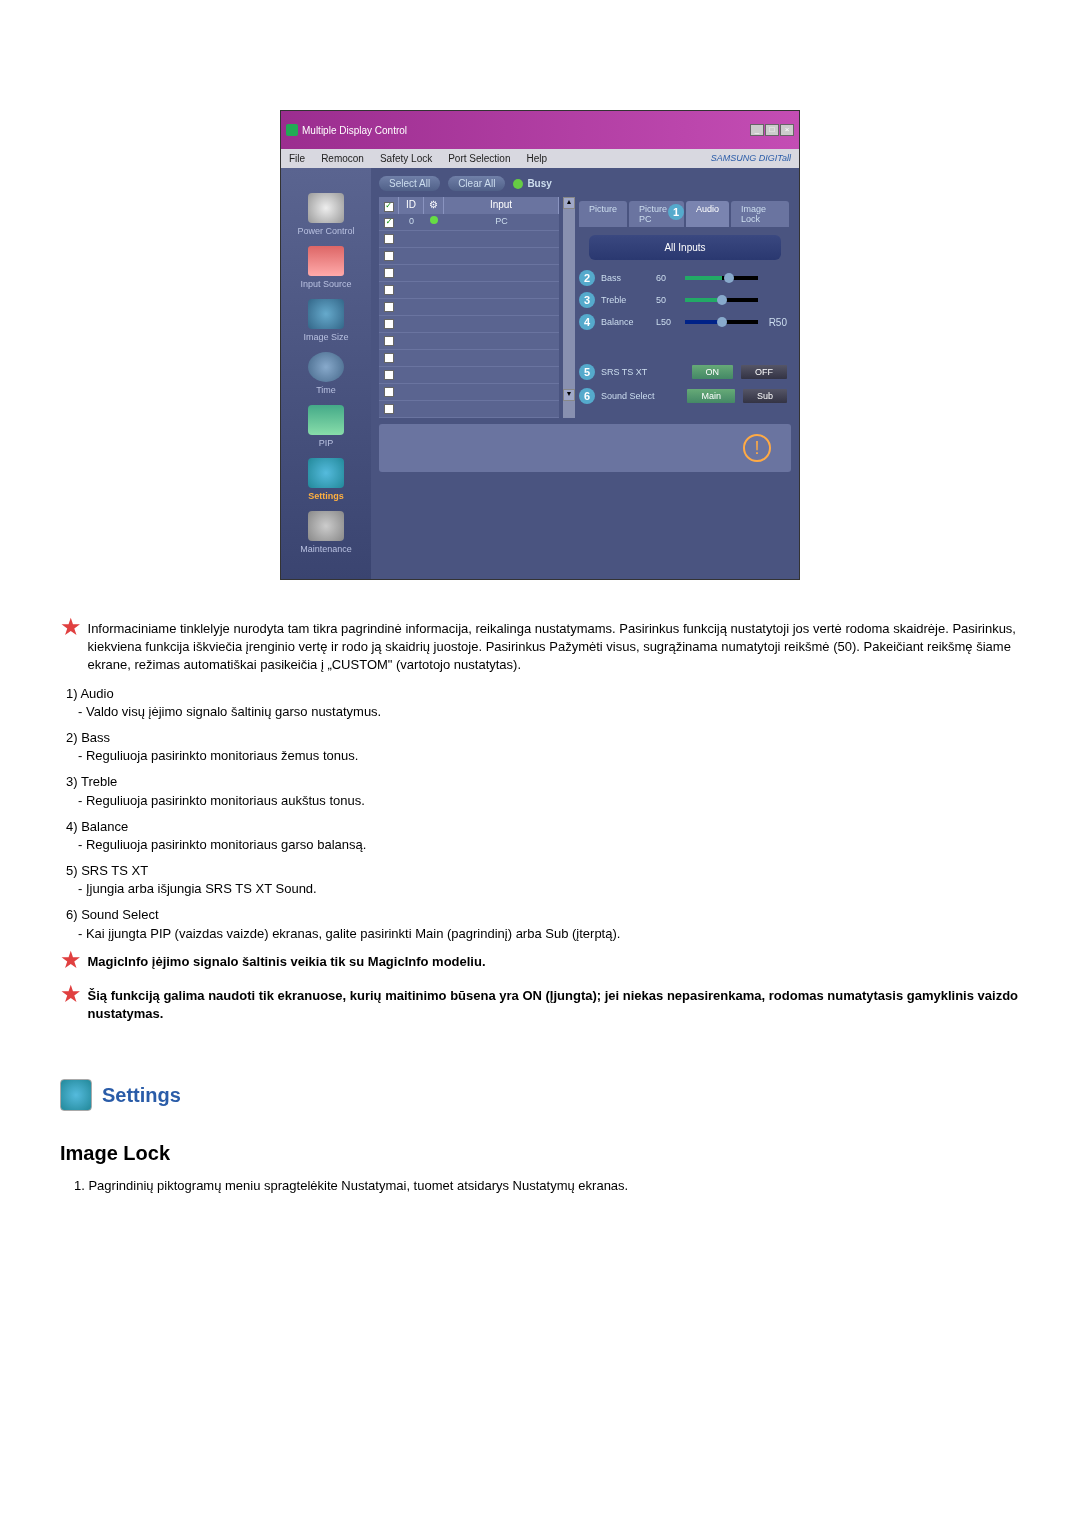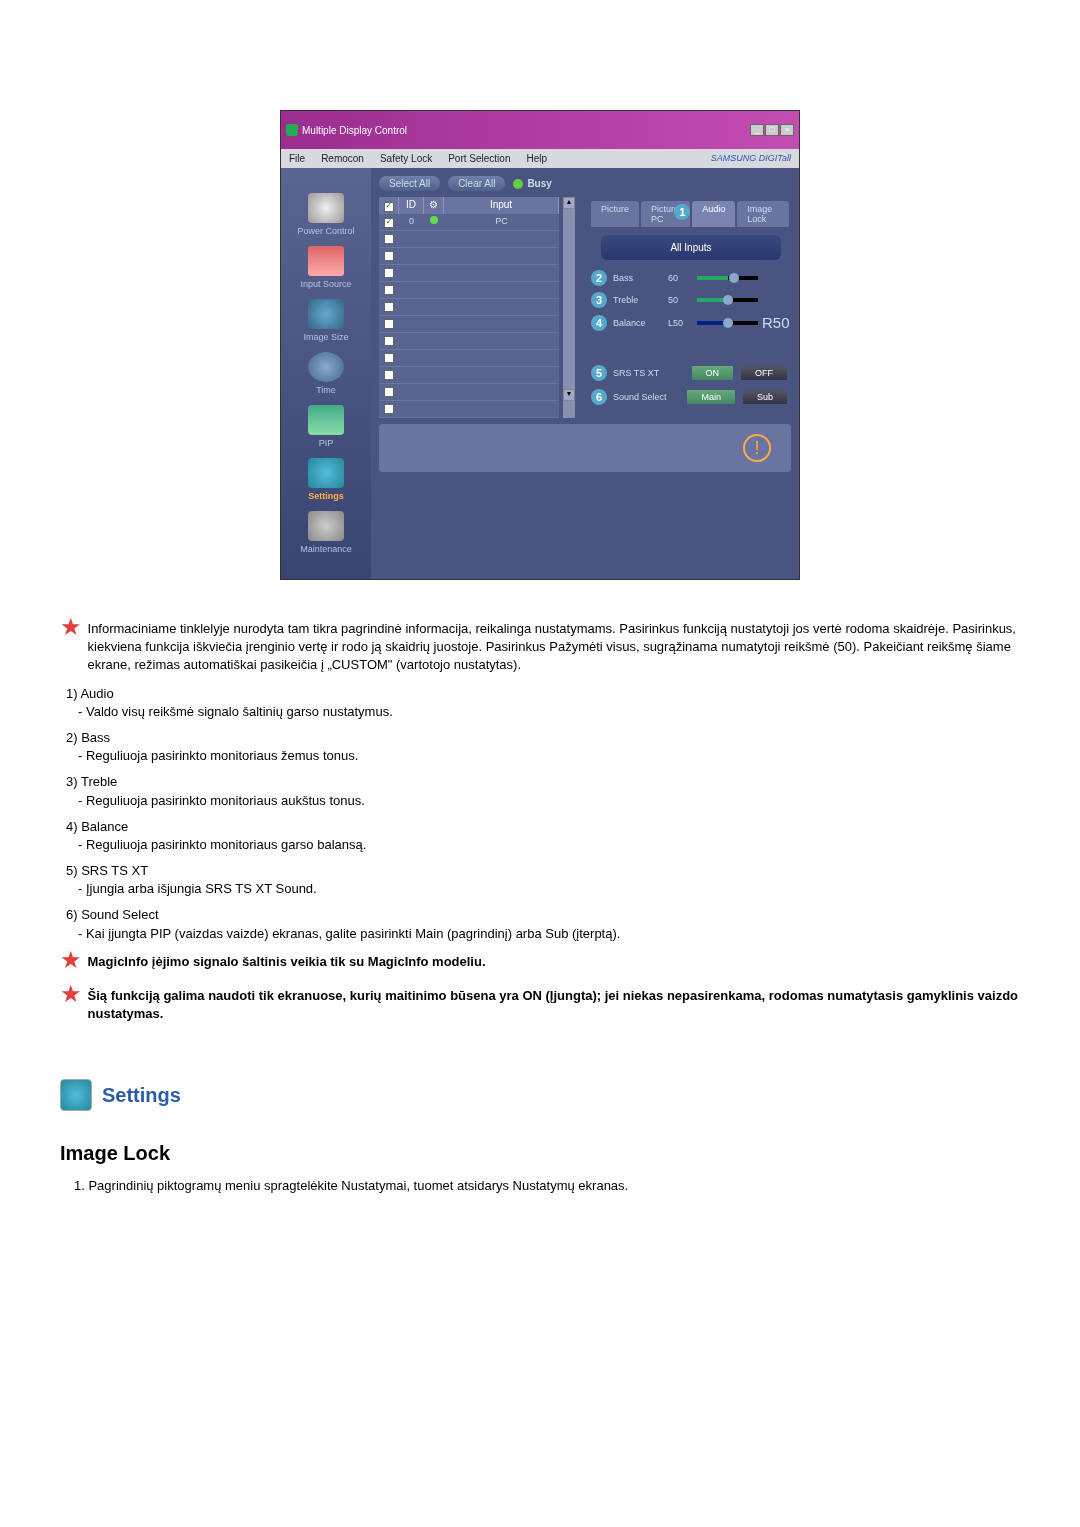--- a/index.html
+++ b/index.html
@@ -44,34 +44,34 @@
 .td { padding: 2px 4px; text-align: center; }
 .td.chk { width: 20px; }
 .td.id { width: 25px; }
 .td.dot { width: 20px; }
 .td.input { flex: 1; }
 .checkbox { width: 10px; height: 10px; background: #fff; border: 1px solid #666; display: inline-block; margin-top: 1px; }
 .checkbox.checked::after { content: "✓"; color: #080; font-size: 8px; display: block; margin-top: -2px; }
 .gdot { width: 8px; height: 8px; background: #6d4; border-radius: 50%; display: inline-block; }
 .scroll { width: 12px; background: #8890b0; }
 .scroll-btn { width: 12px; height: 12px; background: #a0a8c8; border: 1px solid #888; font-size: 7px; text-align: center; cursor: pointer; }
-.panel { flex: 1; background: #4a5480; padding: 4px 0; margin-left: 12px; }
+.panel { flex: 1; background: #4a5480; padding: 4px 0; }
 .tabs { display: flex; font-size: 9px; margin-bottom: 8px; }
 .tab { background: #6a74a0; color: #cde; padding: 3px 10px; border-radius: 3px 3px 0 0; margin-right: 2px; cursor: pointer; position: relative; }
 .tab.active { background: #7a84b0; color: #fff; }
 .marker1 { position: absolute; left: -18px; width: 16px; height: 16px; background: #5ac; border-radius: 50%; color: #fff; font-size: 11px; font-weight: bold; text-align: center; line-height: 16px; }
 .allinputs { background: linear-gradient(#3a4880, #2a3870); color: #fff; font-size: 10px; text-align: center; padding: 7px; margin: 4px 10px 10px 10px; border-radius: 6px; }
 .control-row { display: flex; align-items: center; margin: 6px 4px 6px 0; position: relative; }
 .cr-marker { width: 16px; height: 16px; background: #5ac; border-radius: 50%; color: #fff; font-size: 11px; font-weight: bold; text-align: center; line-height: 16px; margin-right: 6px; flex-shrink: 0; }
 .cr-label { font-size: 9px; color: #cde; width: 55px; }
 .cr-val { font-size: 9px; color: #cde; width: 25px; }
 .slider { flex: 1; height: 4px; background: linear-gradient(to right, #2a6 0%, #2a6 50%, #000 50%, #000 100%); position: relative; margin: 0 4px; }
 .slider.bal { background: linear-gradient(to right, #028 0%, #028 50%, #000 50%, #000 100%); }
 .slider-thumb { position: absolute; width: 10px; height: 10px; background: #8ac; border-radius: 50%; top: -3px; transform: translateX(-50%); }
-.cr-end { font-size: 15px; color: #cde; width: 25px; text-align: right; }
+.cr-end { font-size: 10px; color: #cde; width: 25px; text-align: right; }
 .btn-row { display: flex; align-items: center; margin: 8px 4px 8px 0; }
 .onoff { background: linear-gradient(#6a7, #486); color: #fff; font-size: 9px; padding: 2px 14px; border-radius: 1px; cursor: pointer; margin-left: 8px; }
 .onoff.off { background: linear-gradient(#556, #334); }
 .footer-panel { height: 48px; background: #6a74a0; margin-top: 6px; border-radius: 3px; position: relative; }
 .footer-icon { position: absolute; right: 20px; top: 10px; width: 28px; height: 28px; border: 2px solid #fa4; border-radius: 50%; color: #fa4; font-size: 18px; text-align: center; line-height: 24px; }
 
 .doc-content { margin-top: 30px; font-size: 13px; line-height: 1.4; }
 .star-para { display: flex; margin-bottom: 10px; }
 .star { color: #e04040; font-size: 24px; margin-right: 6px; line-height: 14px; }
 .star-text { flex: 1; }
@@ -299,21 +299,21 @@
   </div>
 
   <div class="doc-content">
     <div class="star-para">
       <span class="star">★</span>
       <div class="star-text">Informaciniame tinklelyje nurodyta tam tikra pagrindinė informacija, reikalinga nustatymams. Pasirinkus funkciją nustatytoji jos vertė rodoma skaidrėje. Pasirinkus, kiekviena funkcija iškviečia įrenginio vertę ir rodo ją skaidrių juostoje. Pasirinkus Pažymėti visus, sugrąžinama numatytoji reikšmė (50). Pakeičiant reikšmę šiame ekrane, režimas automatiškai pasikeičia į „CUSTOM" (vartotojo nustatytas).</div>
     </div>
     <div class="item-list">
       <div class="item">
           <div class="item-title">1) Audio</div>
-          <div class="item-desc">- Valdo visų reikšmė signalo šaltinių garso nustatymus.</div>
+          <div class="item-desc">- Valdo visų įėjimo signalo šaltinių garso nustatymus.</div>
         </div>
       <div class="item">
           <div class="item-title">2) Bass</div>
           <div class="item-desc">- Reguliuoja pasirinkto monitoriaus žemus tonus.</div>
         </div>
       <div class="item">
           <div class="item-title">3) Treble</div>
           <div class="item-desc">- Reguliuoja pasirinkto monitoriaus aukštus tonus.</div>
         </div>
       <div class="item">

